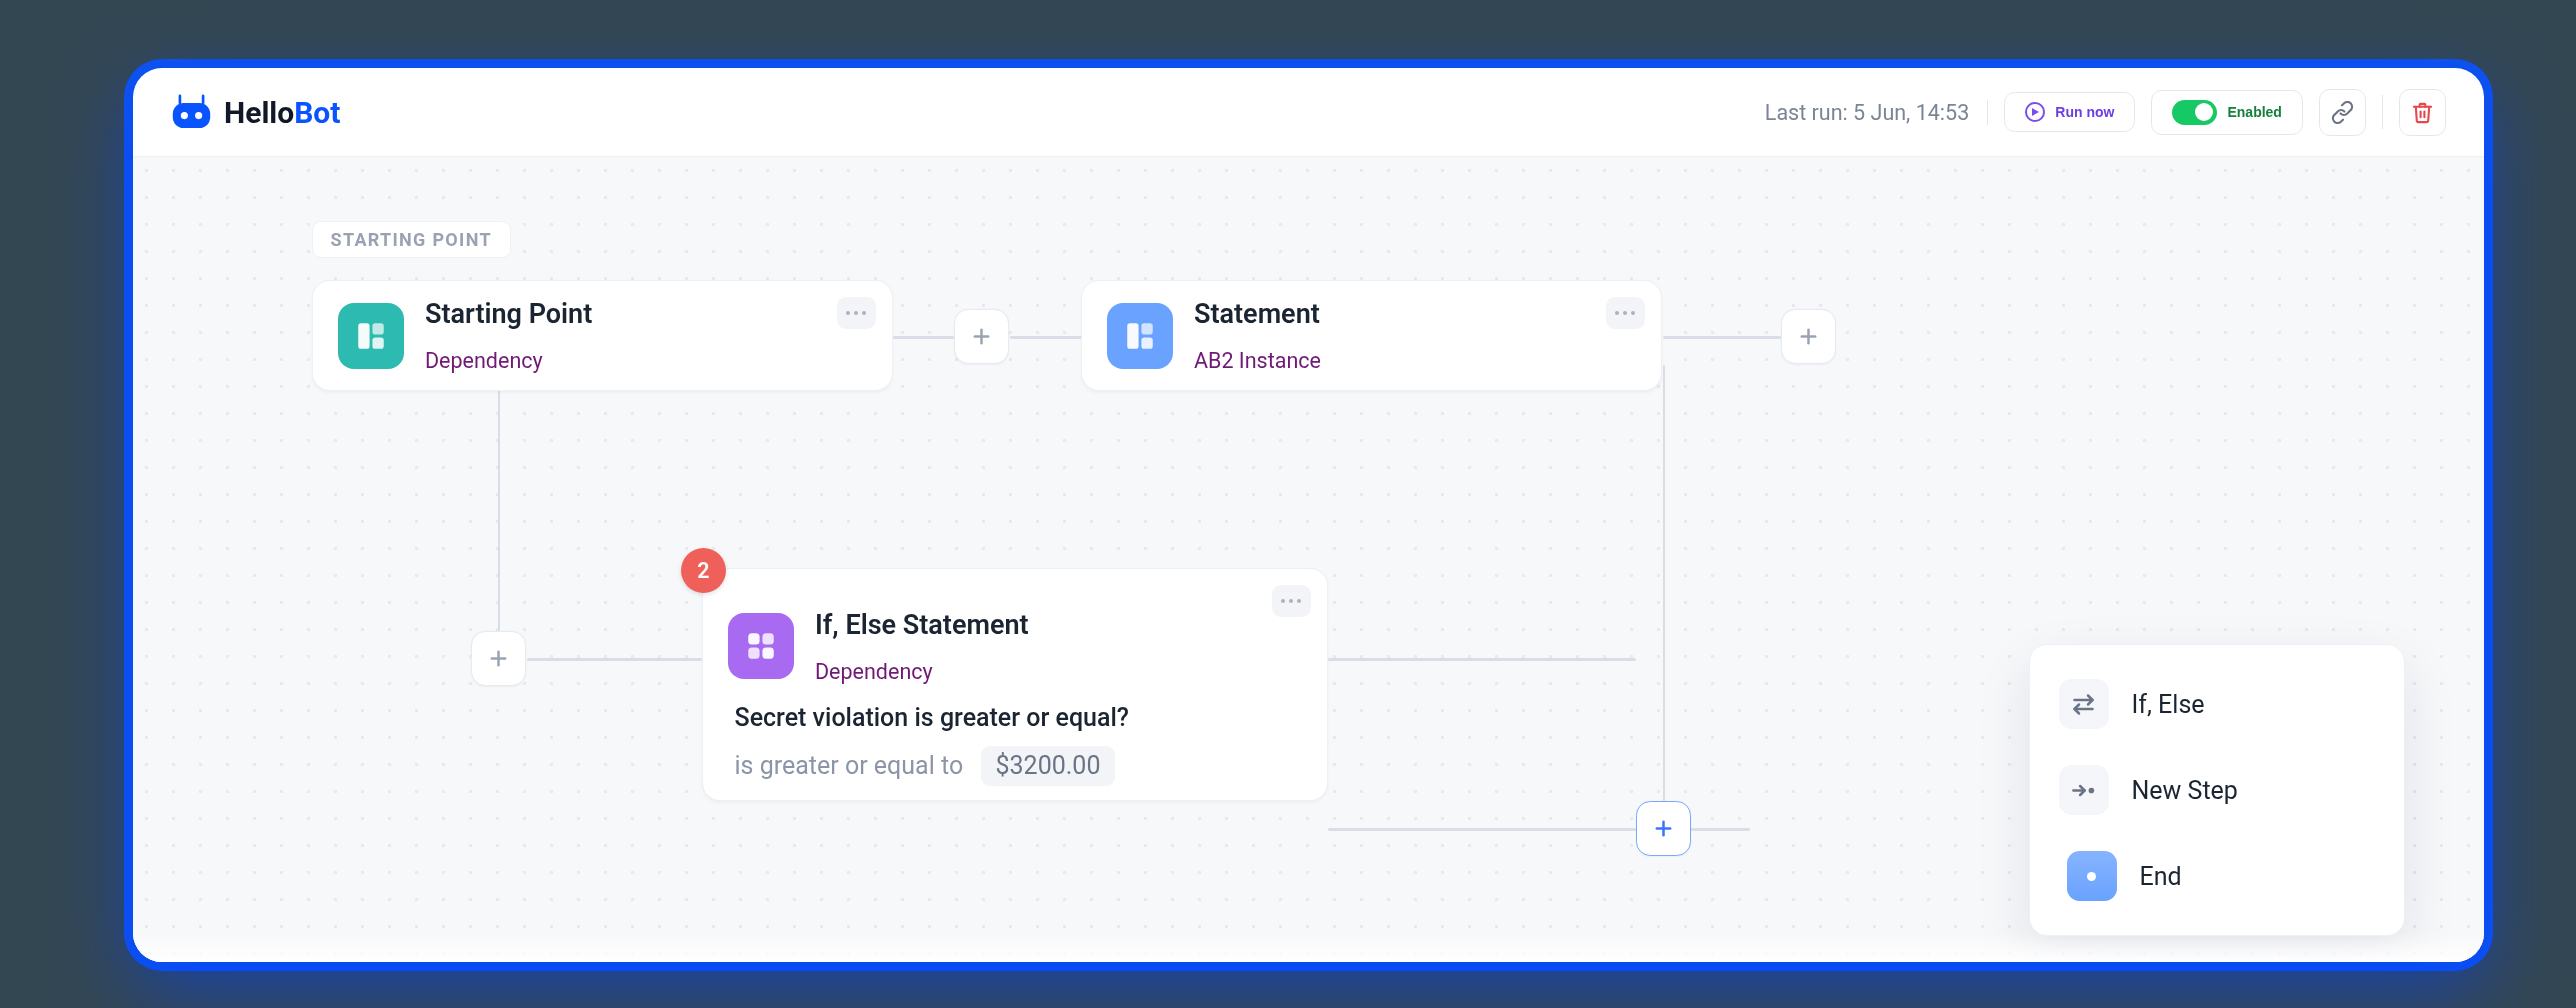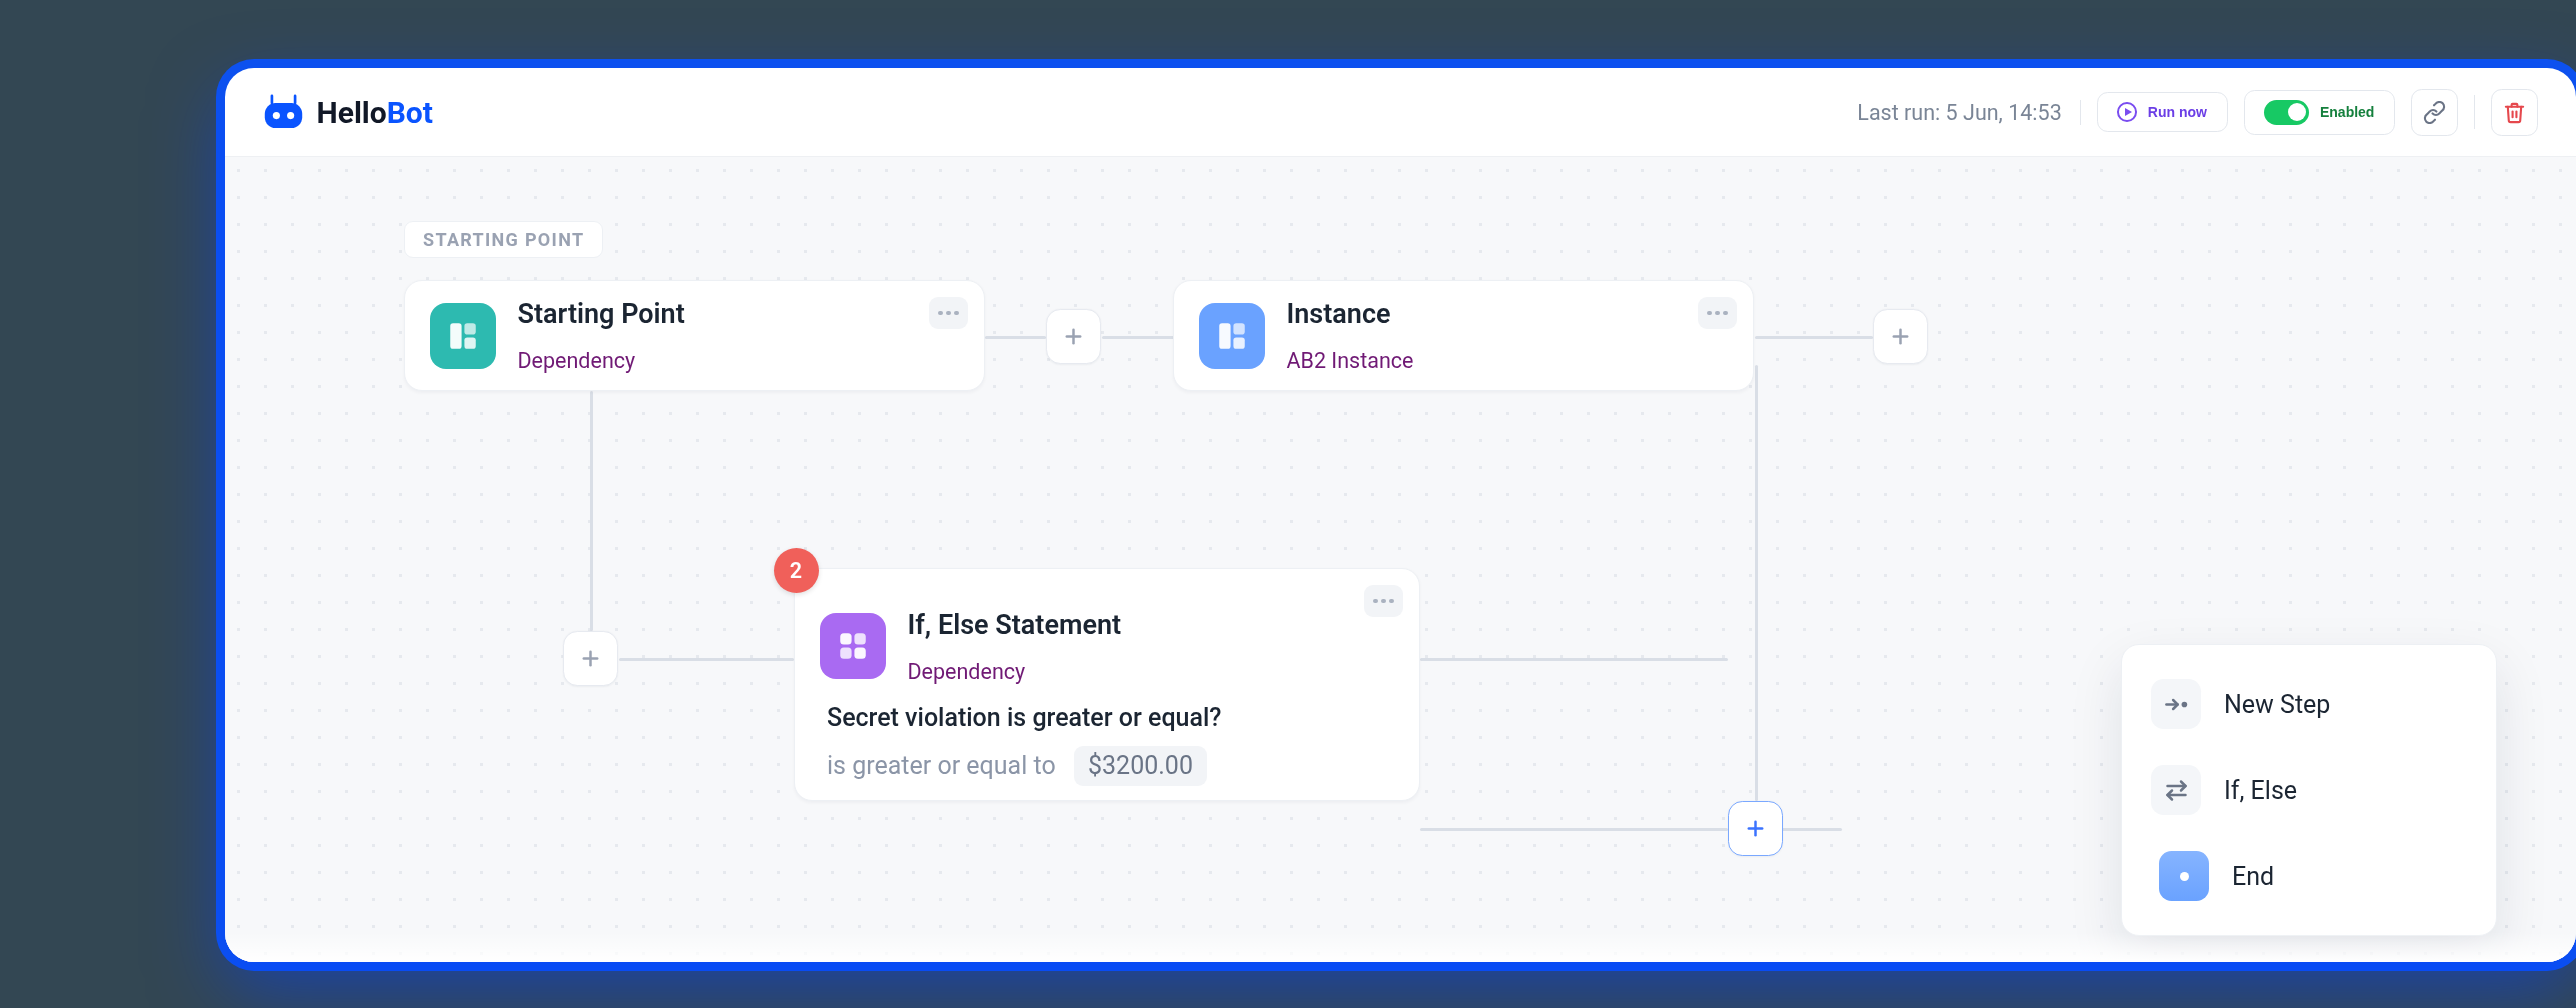--- a/index.html
+++ b/index.html
@@ -1,17 +1,17 @@
 <!DOCTYPE html>
 <html style="font-size:14.3px"><head>
 <meta charset="utf-8">
 <style>
   * { box-sizing: border-box; margin: 0; padding: 0; }
   html, body { width: 2576px; height: 1009px; font-family: -apple-system, BlinkMacSystemFont, "Segoe UI", Roboto, Helvetica, Arial, sans-serif; background:#334753; }
-  .outer { width:2576px; height:1009px; display:flex; align-items:flex-start; justify-content:flex-end;padding-left:40px; }
+  .outer { width:2576px; height:1009px; display:flex; align-items:flex-start; justify-content:center;padding-left:40px; }
   .frame {
     margin-top:68px;
     width:2351px; height:894px;
     background:#fff; border-radius:29px;
     box-shadow: 0 27px 72px rgba(0,64,255,.5), 0 0 0 9px rgba(10,84,255,.9);
     overflow:hidden; position:relative;
   }
   .header {
     height:89px; width:100%; border-bottom:0.9px solid #eef0f3;
     display:flex; align-items:center; justify-content:space-between;
@@ -207,21 +207,21 @@
 
       <div class="node n2">
         <div class="tile blue">
           <svg width="34" height="34" viewBox="0 0 24 24">
               <rect x="3" y="3" width="8" height="18" rx="2" fill="#fff" opacity=".95"></rect>
               <rect x="13" y="3" width="8" height="8" rx="2" fill="#fff" opacity=".7"></rect>
               <rect x="13" y="13" width="8" height="8" rx="2" fill="#fff" opacity=".85"></rect>
             </svg>
         </div>
         <div>
-          <div class="title">Instance</div>
+          <div class="title">Statement</div>
           <div class="sub">AB2 Instance</div>
         </div>
         <div class="more">
             <span></span>
             <span></span>
             <span></span>
           </div>
       </div>
 
       <div class="node n3" style="height:233px;">
@@ -272,38 +272,38 @@
         <svg width="23" height="23" viewBox="0 0 24 24" fill="none" stroke-width="2.6" stroke-linecap="round">
             <line x1="12" y1="5" x2="12" y2="19"></line>
             <line x1="5" y1="12" x2="19" y2="12"></line>
           </svg>
       </div>
 
       <div class="menu">
         <div class="row">
           <div class="ico">
             <svg width="27" height="27" viewBox="0 0 24 24" fill="none" stroke="#6a7486" stroke-width="2.2" stroke-linecap="round" stroke-linejoin="round">
-                <line x1="3" y1="12" x2="13" y2="12"></line>
-                <polyline points="9 8 13 12 9 16"></polyline>
-                <circle cx="19" cy="12" r="2.5" fill="#6a7486" stroke="none"></circle>
-              </svg>
-          </div>
-          <span>New Step</span>
-        </div>
-        <div class="row">
-          <div class="ico">
-            <svg width="27" height="27" viewBox="0 0 24 24" fill="none" stroke="#6a7486" stroke-width="2.2" stroke-linecap="round" stroke-linejoin="round">
                 <line x1="4" y1="8" x2="20" y2="8"></line>
                 <polyline points="16 4 20 8 16 12"></polyline>
                 <line x1="20" y1="16" x2="4" y2="16"></line>
                 <polyline points="8 12 4 16 8 20"></polyline>
               </svg>
           </div>
           <span>If, Else</span>
         </div>
+        <div class="row">
+          <div class="ico">
+            <svg width="27" height="27" viewBox="0 0 24 24" fill="none" stroke="#6a7486" stroke-width="2.2" stroke-linecap="round" stroke-linejoin="round">
+                <line x1="3" y1="12" x2="13" y2="12"></line>
+                <polyline points="9 8 13 12 9 16"></polyline>
+                <circle cx="19" cy="12" r="2.5" fill="#6a7486" stroke="none"></circle>
+              </svg>
+          </div>
+          <span>New Step</span>
+        </div>
         <div class="row active">
           <div class="ico">
             <svg width="27" height="27" viewBox="0 0 24 24">
                 <circle cx="12" cy="12" r="4" fill="#fff"></circle>
               </svg>
           </div>
           <span>End</span>
         </div>
       </div>
 

